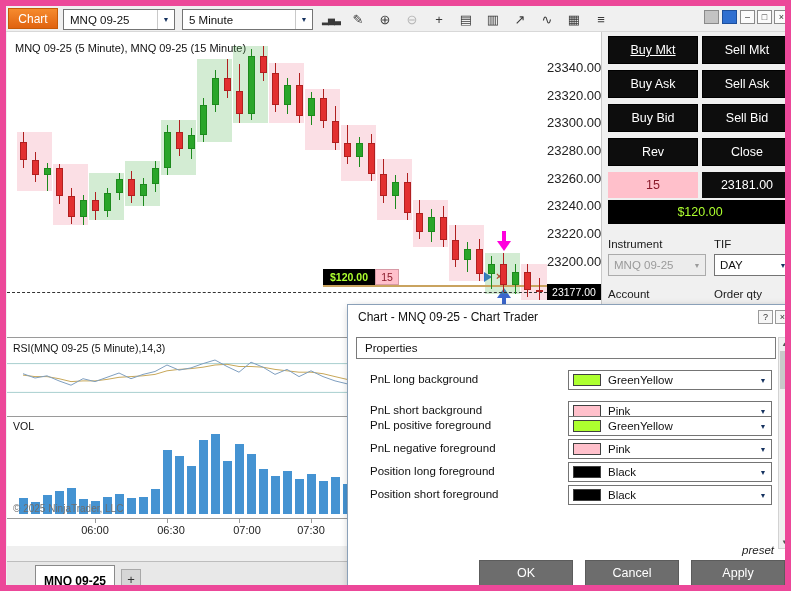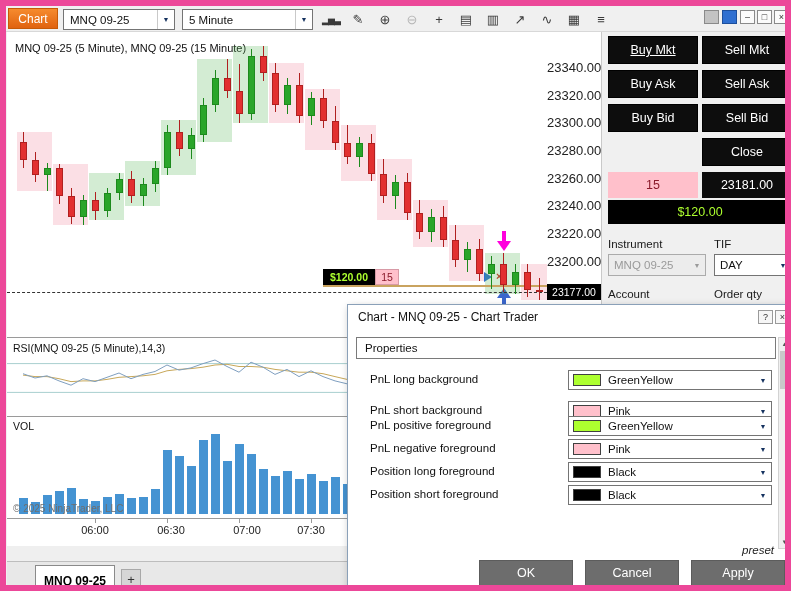--- a/index.html
+++ b/index.html
@@ -355,20 +355,21 @@
     <div class="tab-add">+</div>
   </div>
 
   <div class="trader">
     <div class="t-btn" style="left:6px;top:4px;text-decoration:underline;">Buy Mkt</div>
     <div class="t-btn" style="left:100px;top:4px;">Sell Mkt</div>
     <div class="t-btn" style="left:100px;top:38px;">Sell Ask</div>
     <div class="t-btn" style="left:6px;top:38px;">Buy Ask</div>
     <div class="t-btn" style="left:6px;top:72px;">Buy Bid</div>
     <div class="t-btn" style="left:100px;top:72px;">Sell Bid</div>
+    <div class="t-btn" style="left:6px;top:106px;">Rev</div>
     <div class="t-btn" style="left:100px;top:106px;">Close</div>
 
     <div class="pos-qty">15</div>
     <div class="pos-avg">23181.00</div>
     <div class="pos-pnl">$120.00</div>
 
     <div class="t-label" style="left:6px;top:206px;">Instrument</div>
     <div class="t-label" style="left:112px;top:206px;">TIF</div>
 
     <div class="t-dd dis" style="left:6px;top:222px;width:98px;">

